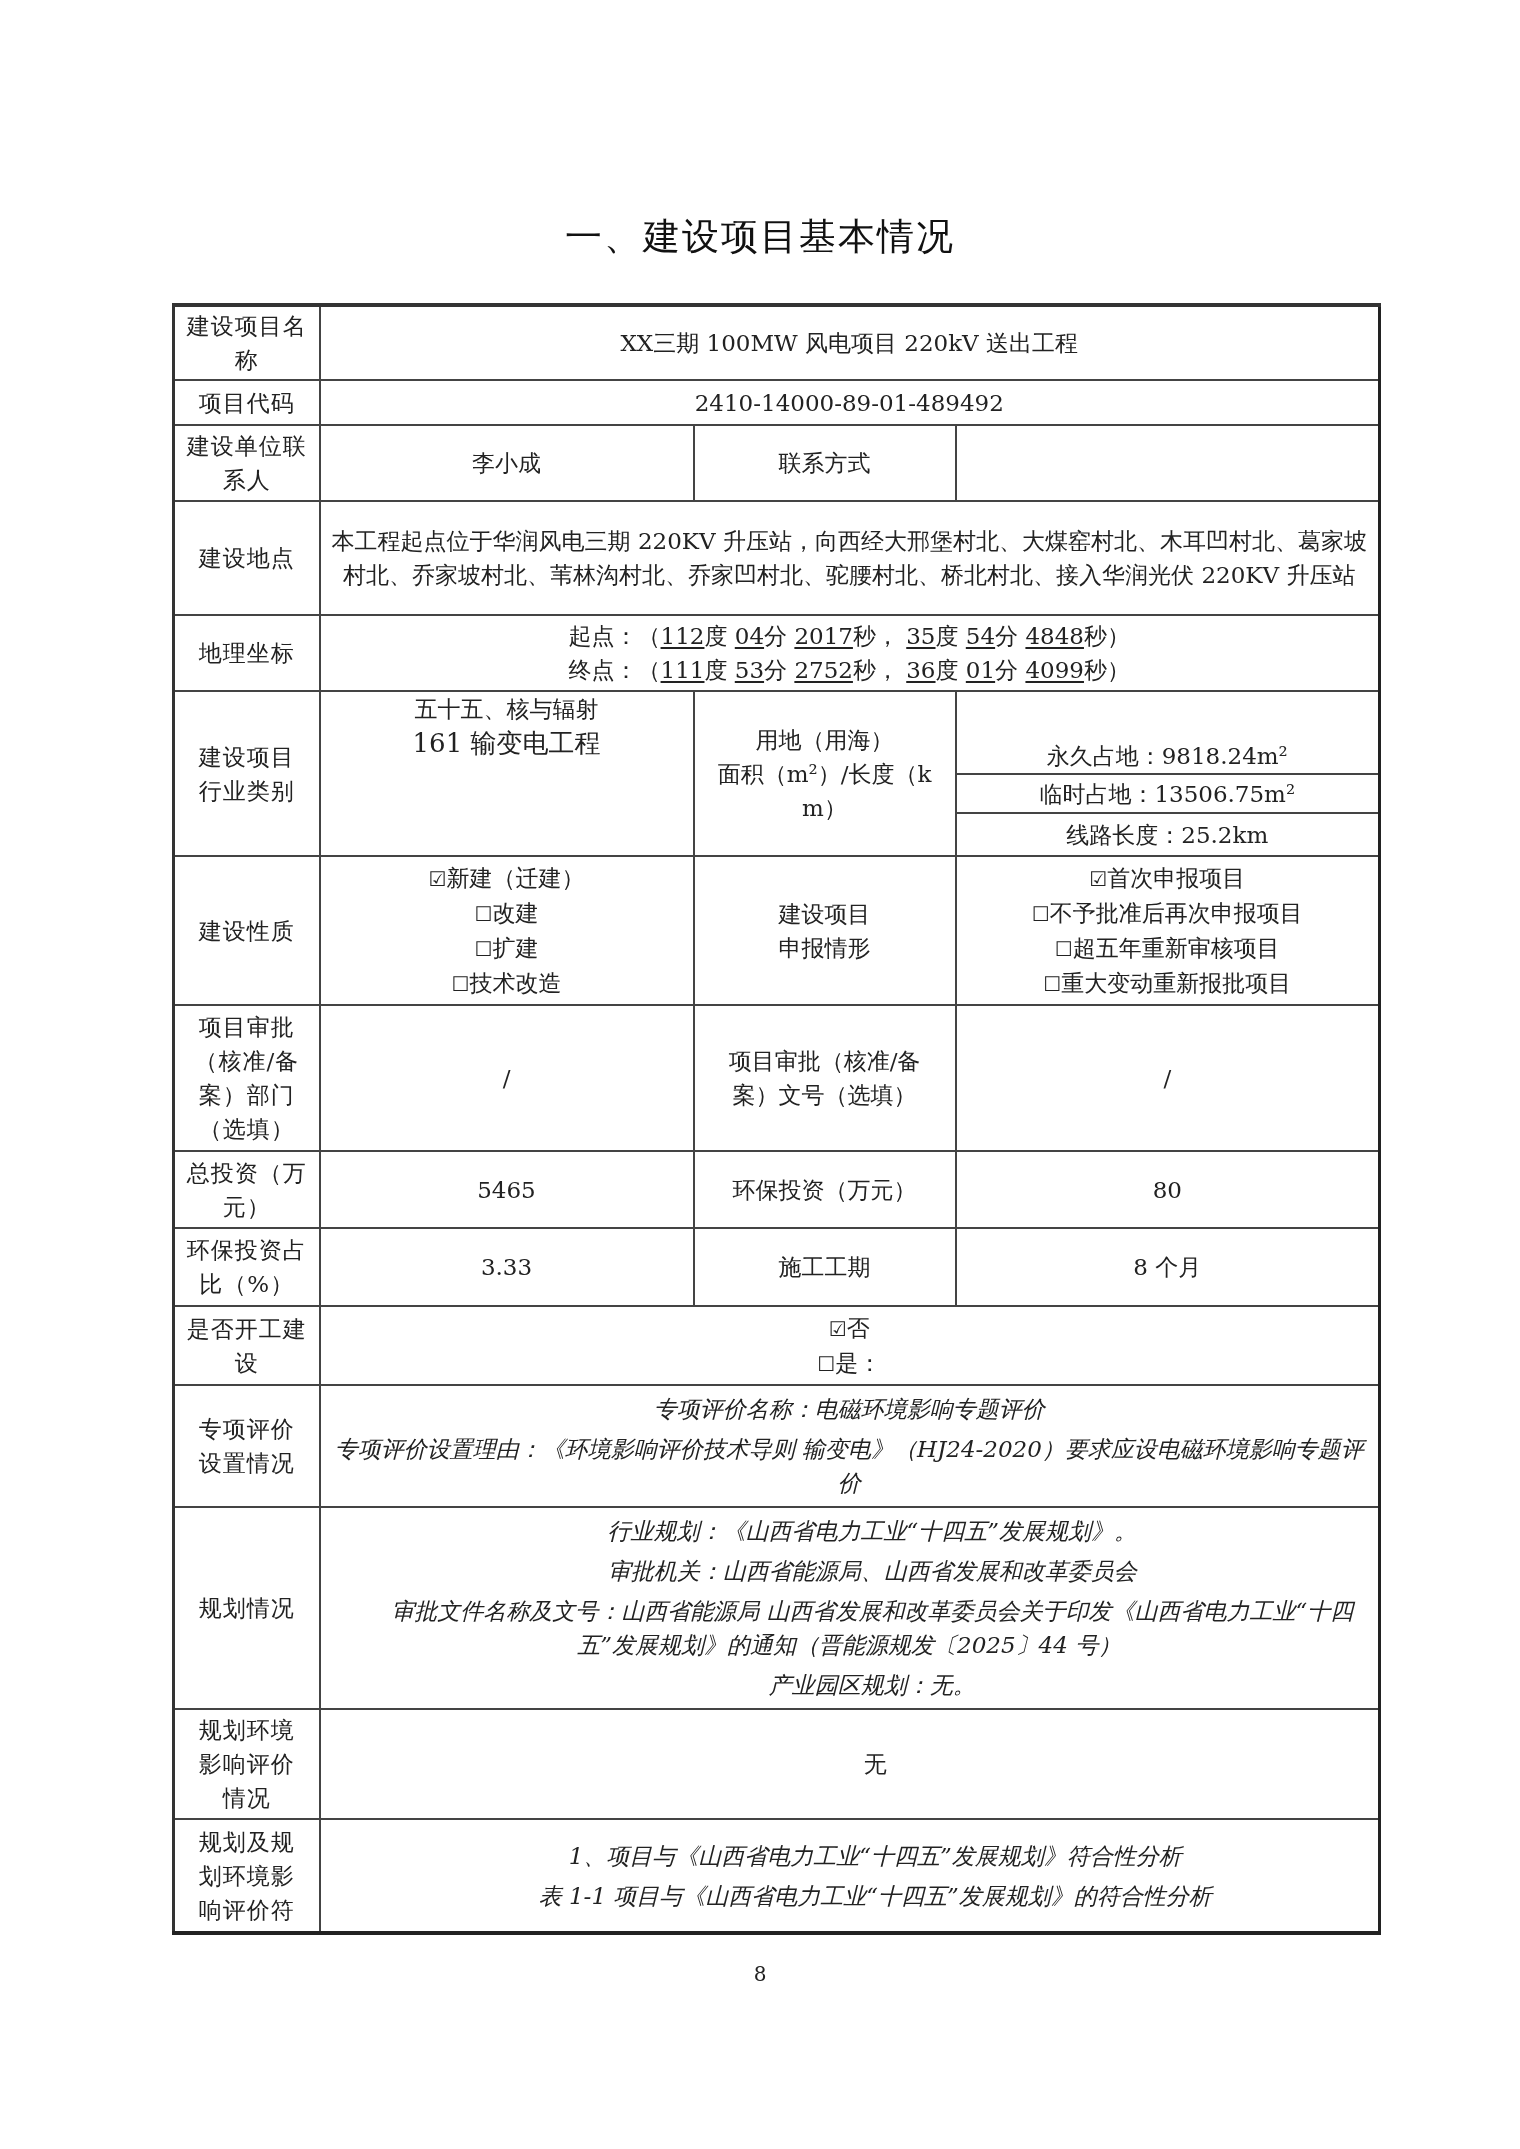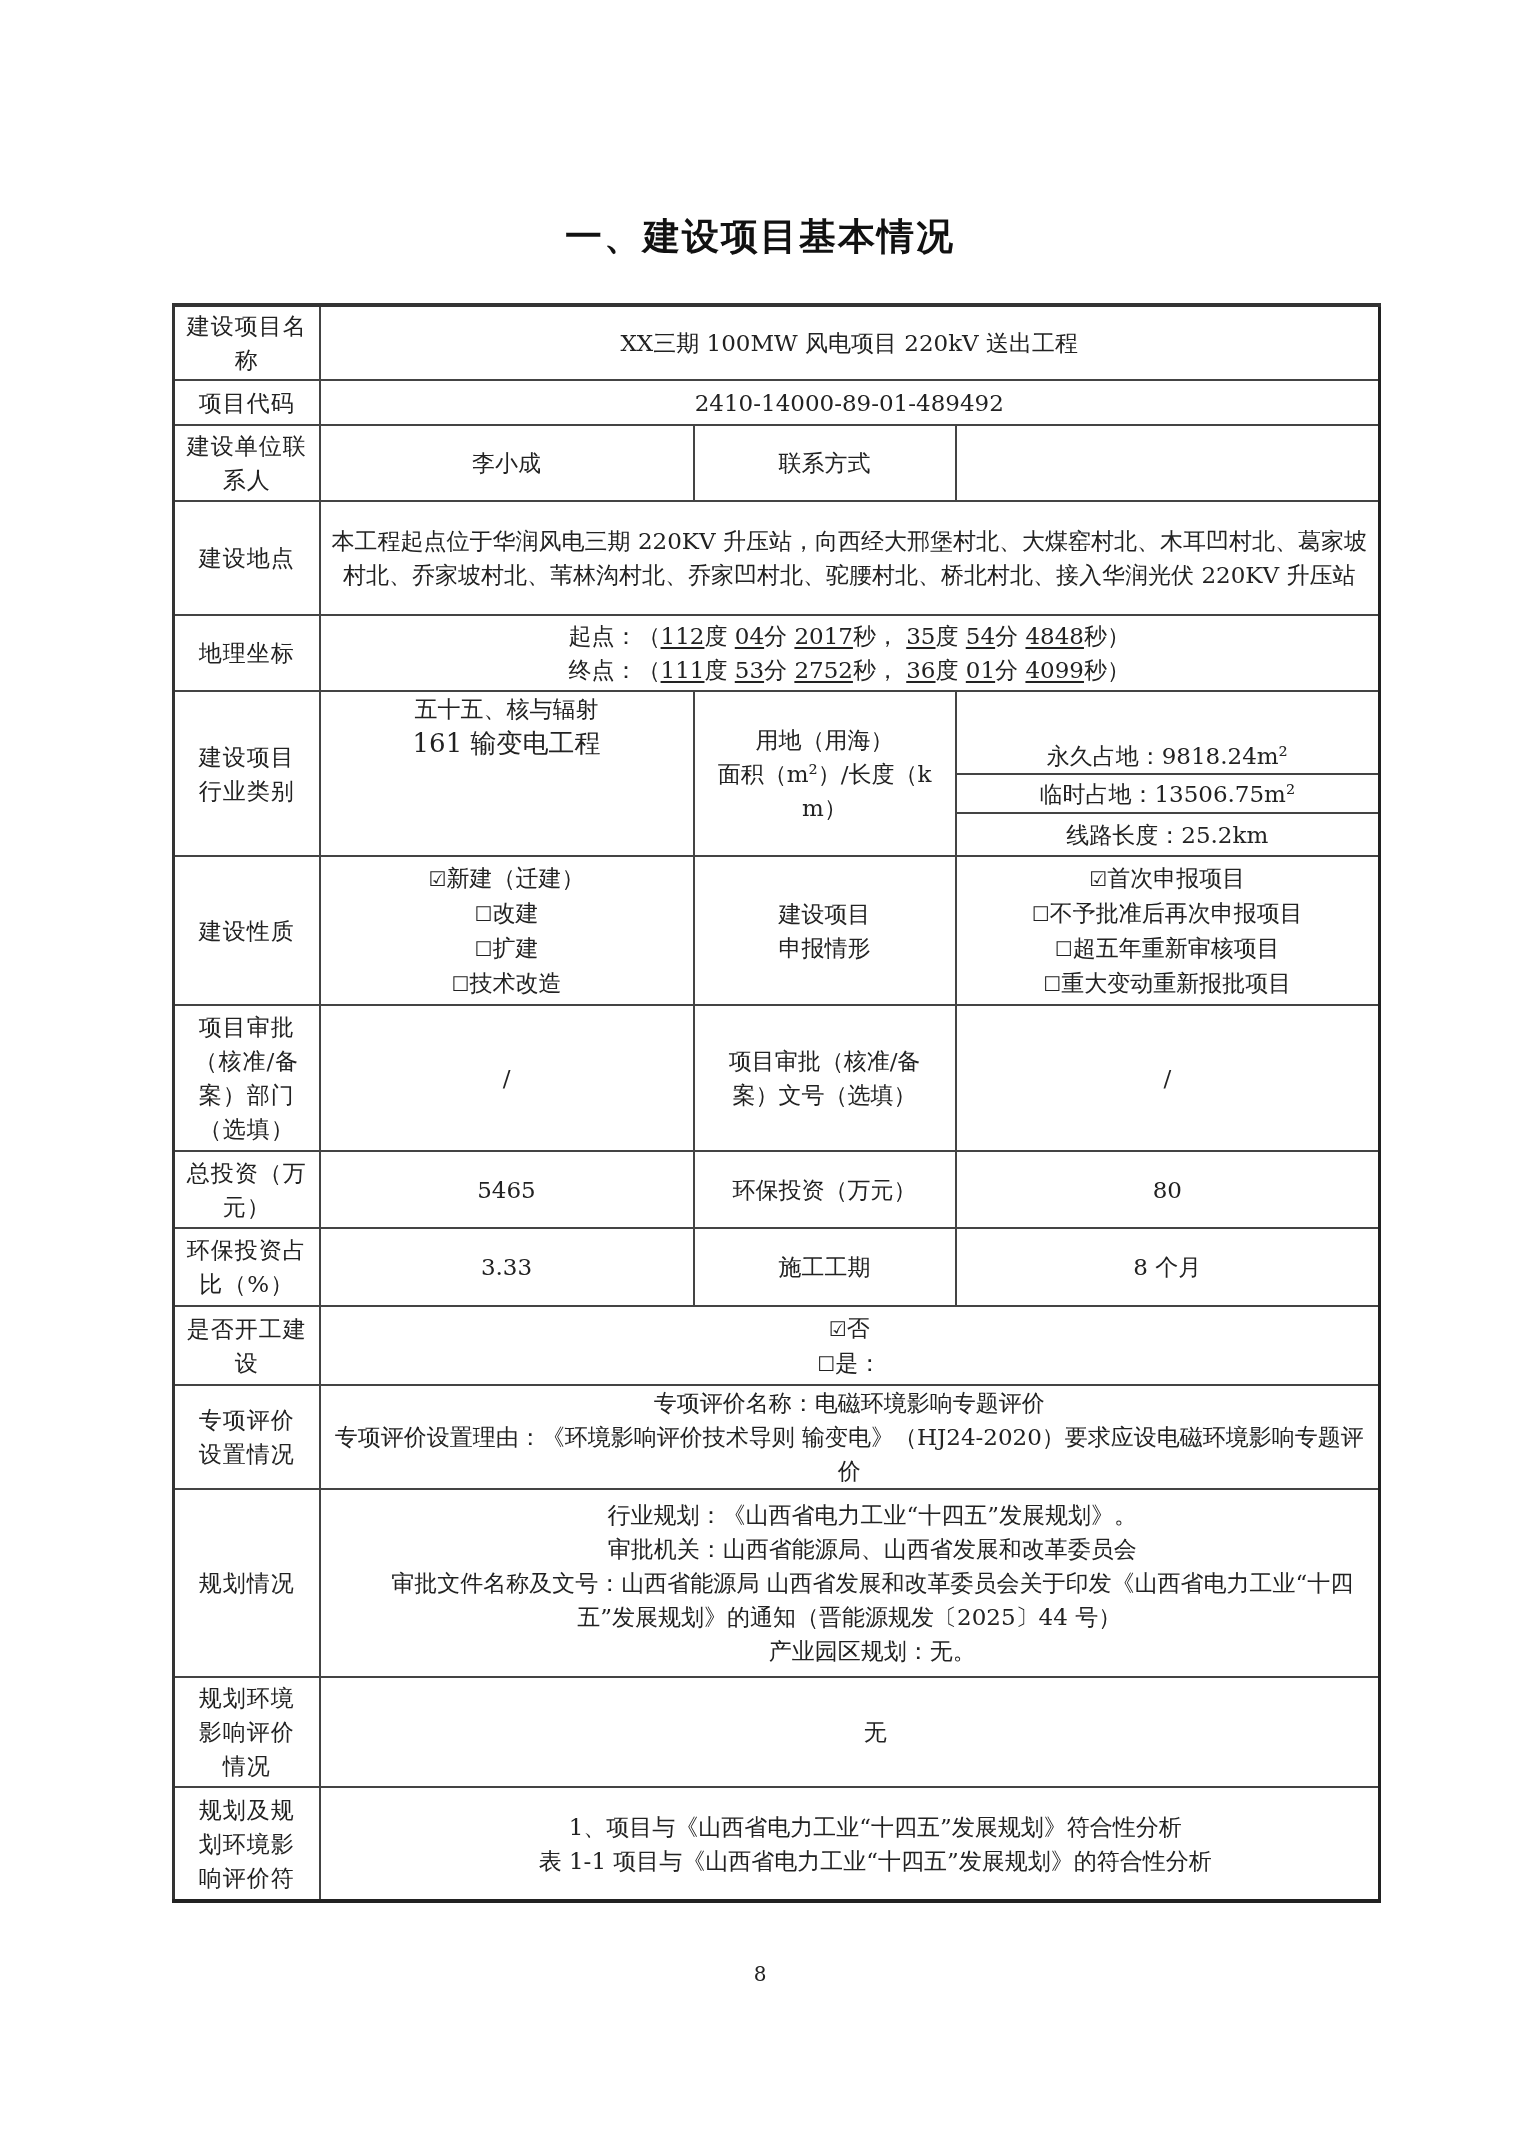--- a/index.html
+++ b/index.html
@@ -15,21 +15,21 @@
       color: #1a1a1a;
       overflow: hidden;
     }
     .page-title {
       position: absolute;
       top: 212px;
       left: 0;
       width: 1520px;
       text-align: center;
       font-family: "DejaVu Sans", "Liberation Sans", sans-serif;
-      font-weight: bold;
+      font-weight: normal;
       font-size: 37px;
       letter-spacing: 2px;
       color: #111;
     }
     table.info {
       position: absolute;
       top: 303px;
       left: 172px;
       width: 1206px;
       border-collapse: collapse;
@@ -53,21 +53,21 @@
       padding: 0 1px;
       letter-spacing: 1px;
     }
     td.left {
       text-align: left;
     }
     td.indent p {
       margin: 0;
       text-indent: 2em;
     }
-    td.left p { margin: 0; }
+    td.left p { margin: 6px; font-style: italic; }
     .cb {
       display: inline-block;
       width: 18px;
       text-align: center;
       font-family: "DejaVu Sans", sans-serif;
       font-size: 20px;
     }
     .u { text-decoration: underline; text-underline-offset: 3px; }
     .sub-row td { height: 36px; }
     .page-num {

